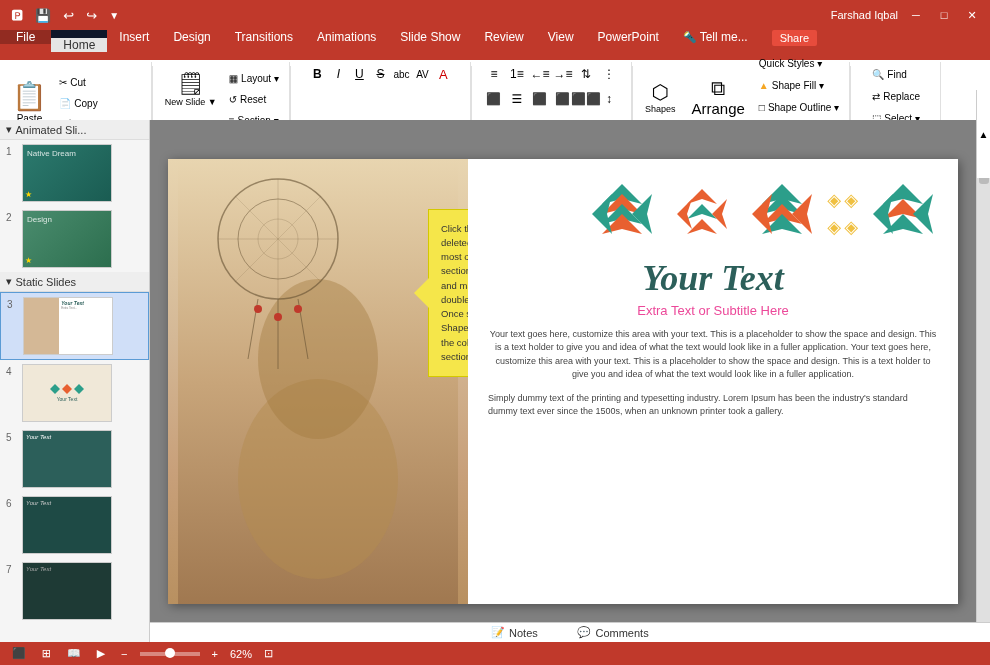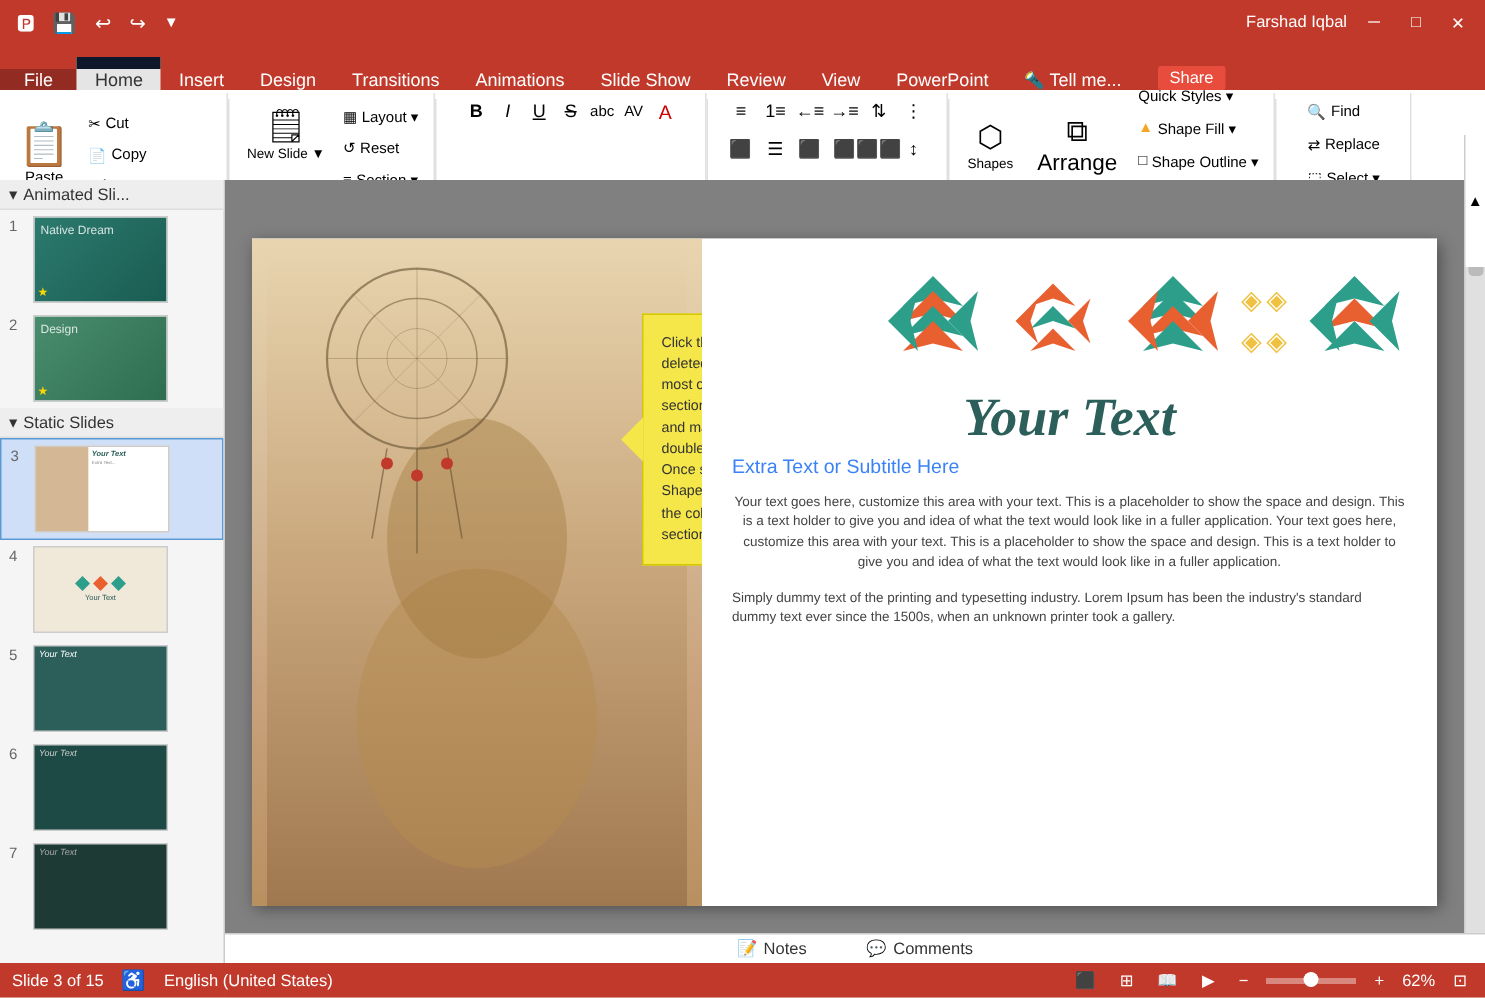--- a/index.html
+++ b/index.html
@@ -16,21 +16,21 @@
       color: white;
     }
     #title-bar .left { display: flex; align-items: center; gap: 6px; }
     #title-bar .title { flex: 1; text-align: center; font-size: 12px; color: white; }
     #title-bar .right { display: flex; align-items: center; gap: 8px; }
     .win-btn { width: 20px; height: 20px; display: flex; align-items: center; justify-content: center; font-size: 11px; cursor: pointer; }
 
     
     #tabs-row {
       display: flex;
-      align-items: flex-end;
+      align-items: flex-start;
       background: #c0392b;
       height: 30px;
     }
     .file-tab {
       background: #922b21;
       color: white;
       padding: 0 16px;
       display: flex;
       align-items: center;
       font-size: 12px;
@@ -265,21 +265,22 @@
       font-family: Georgia, serif;
       font-size: 36px;
       font-style: italic;
       font-weight: bold;
       color: #2c5f5a;
       text-align: center;
       margin-bottom: 4px;
     }
     .slide-subtitle {
       font-size: 13px;
-      color: #3b82f6;
+      color: #ec4899;
+      text-align: center;
       margin-bottom: 10px;
     }
     .slide-body {
       font-size: 9px;
       color: #444;
       line-height: 1.5;
       text-align: center;
       margin-bottom: 10px;
     }
     .slide-body2 {
@@ -742,25 +743,20 @@
   </div>
 </div>
 
 <div id="h-scrollbar">
   <div class="h-scroll-arrow">◀</div>
   <div class="h-scroll-thumb"></div>
   <div class="h-scroll-arrow">▶</div>
 </div>
 
 <div id="status-bar">
-  <div class="left">
-    <span>Slide 3 of 15</span>
-    <span style="font-size:13px;">♿</span>
-    <span>English (United States)</span>
-  </div>
   <div class="right">
     <span class="status-btn">⬛</span>
     <span class="status-btn">⊞</span>
     <span class="status-btn">📖</span>
     <span class="status-btn">▶</span>
     <span class="status-btn">−</span>
     <span style="width:60px;height:4px;background:rgba(255,255,255,0.4);display:inline-block;vertical-align:middle;position:relative;">
       <span style="position:absolute;top:-4px;left:50%;width:10px;height:10px;background:white;border-radius:50%;transform:translateX(-50%);"></span>
     </span>
     <span class="status-btn">+</span>

